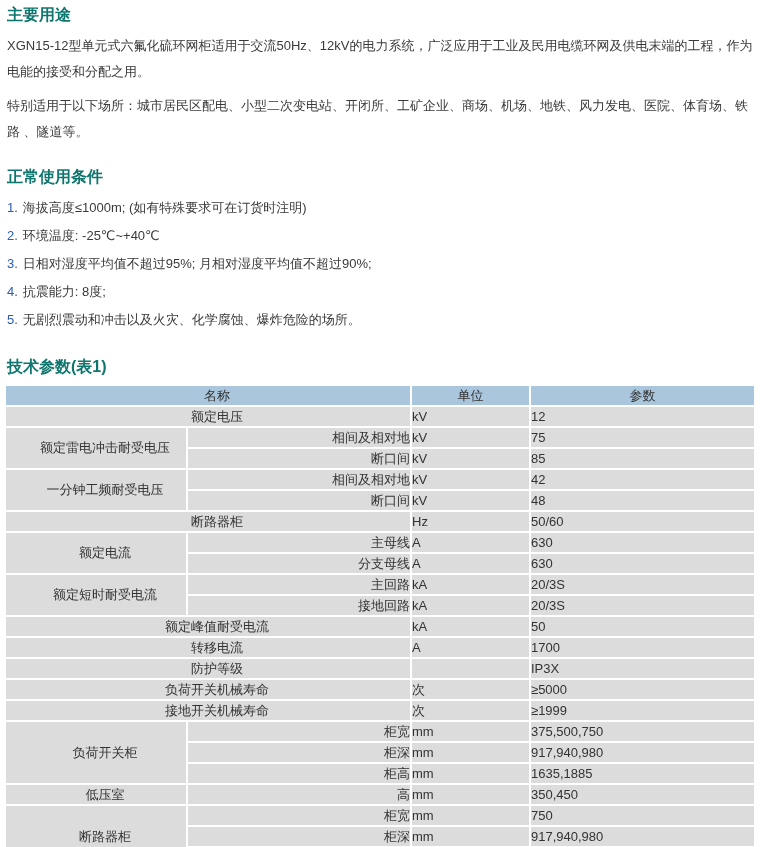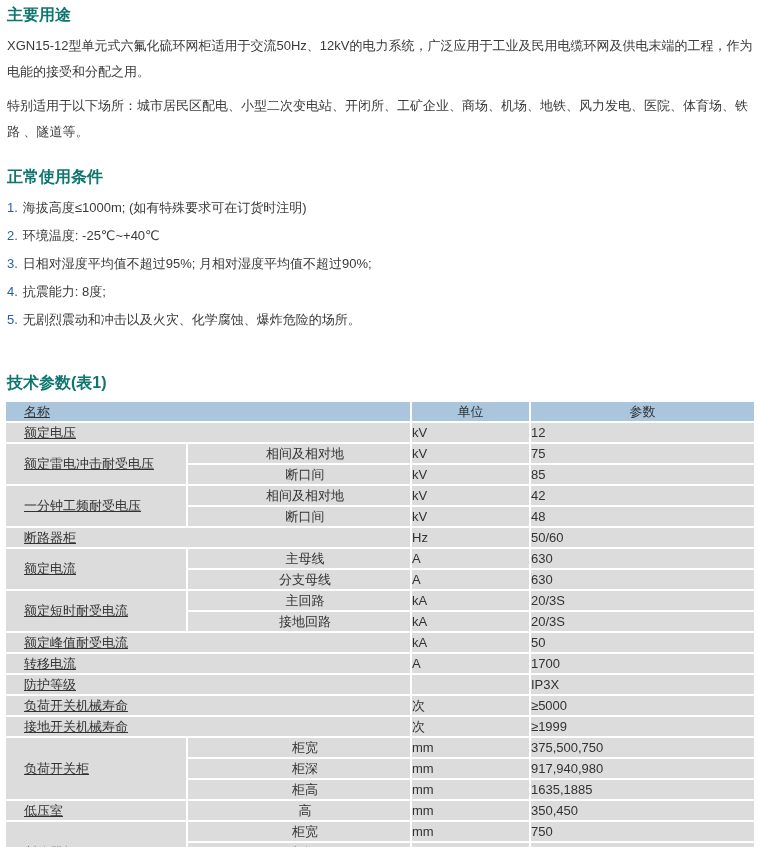--- a/index.html
+++ b/index.html
@@ -20,21 +20,21 @@
     font-weight: bold;
     color: #0f766e;
     margin: 0 0 7px 1px;
   }
   .body-text {
     font-size: 13px;
     line-height: 26px;
     color: #3a3a3a;
     margin: 8px 0 0 1px;
   }
-  .cond-list { margin: 2px 0 16px 1px; }
+  .cond-list { margin: 2px 0 0 1px; }
   .cond-item {
     font-size: 13px;
     line-height: 28px;
     color: #3a3a3a;
   }
   .cond-item .num { color: #2b5cb0; margin-right: 5px; }
   .gap-a { height: 22px; }
   .gap-b { height: 23px; }
   table.tech-table {
     border-collapse: separate;
@@ -52,22 +52,22 @@
   .tech-table th {
     background: #a9c6dd;
     font-weight: normal;
     height: 19px;
     color: #333333;
   }
   .tech-table td {
     background: #dcdcdc;
     height: 19px;
   }
-  .tech-table .lft { text-align: left; padding-left: 18px; text-decoration: underline; }
-  .tech-table .sub { text-align: center; padding-left: 12px; }
+  .tech-table .lft { text-align: center; padding-left: 18px; }
+  .tech-table .sub { text-align: right; padding-left: 12px; }
   .tech-table .ctr { }
 </style>
 </head>
 <body>
 
 <div class="page">
 
   <h2 class="sec-heading">主要用途</h2>
   <p class="body-text">XGN15-12型单元式六氟化硫环网柜适用于交流50Hz、12kV的电力系统，广泛应用于工业及民用电缆环网及供电末端的工程，作为电能的接受和分配之用。</p>
   <p class="body-text">特别适用于以下场所：城市居民区配电、小型二次变电站、开闭所、工矿企业、商场、机场、地铁、风力发电、医院、体育场、铁路 、隧道等。</p>

